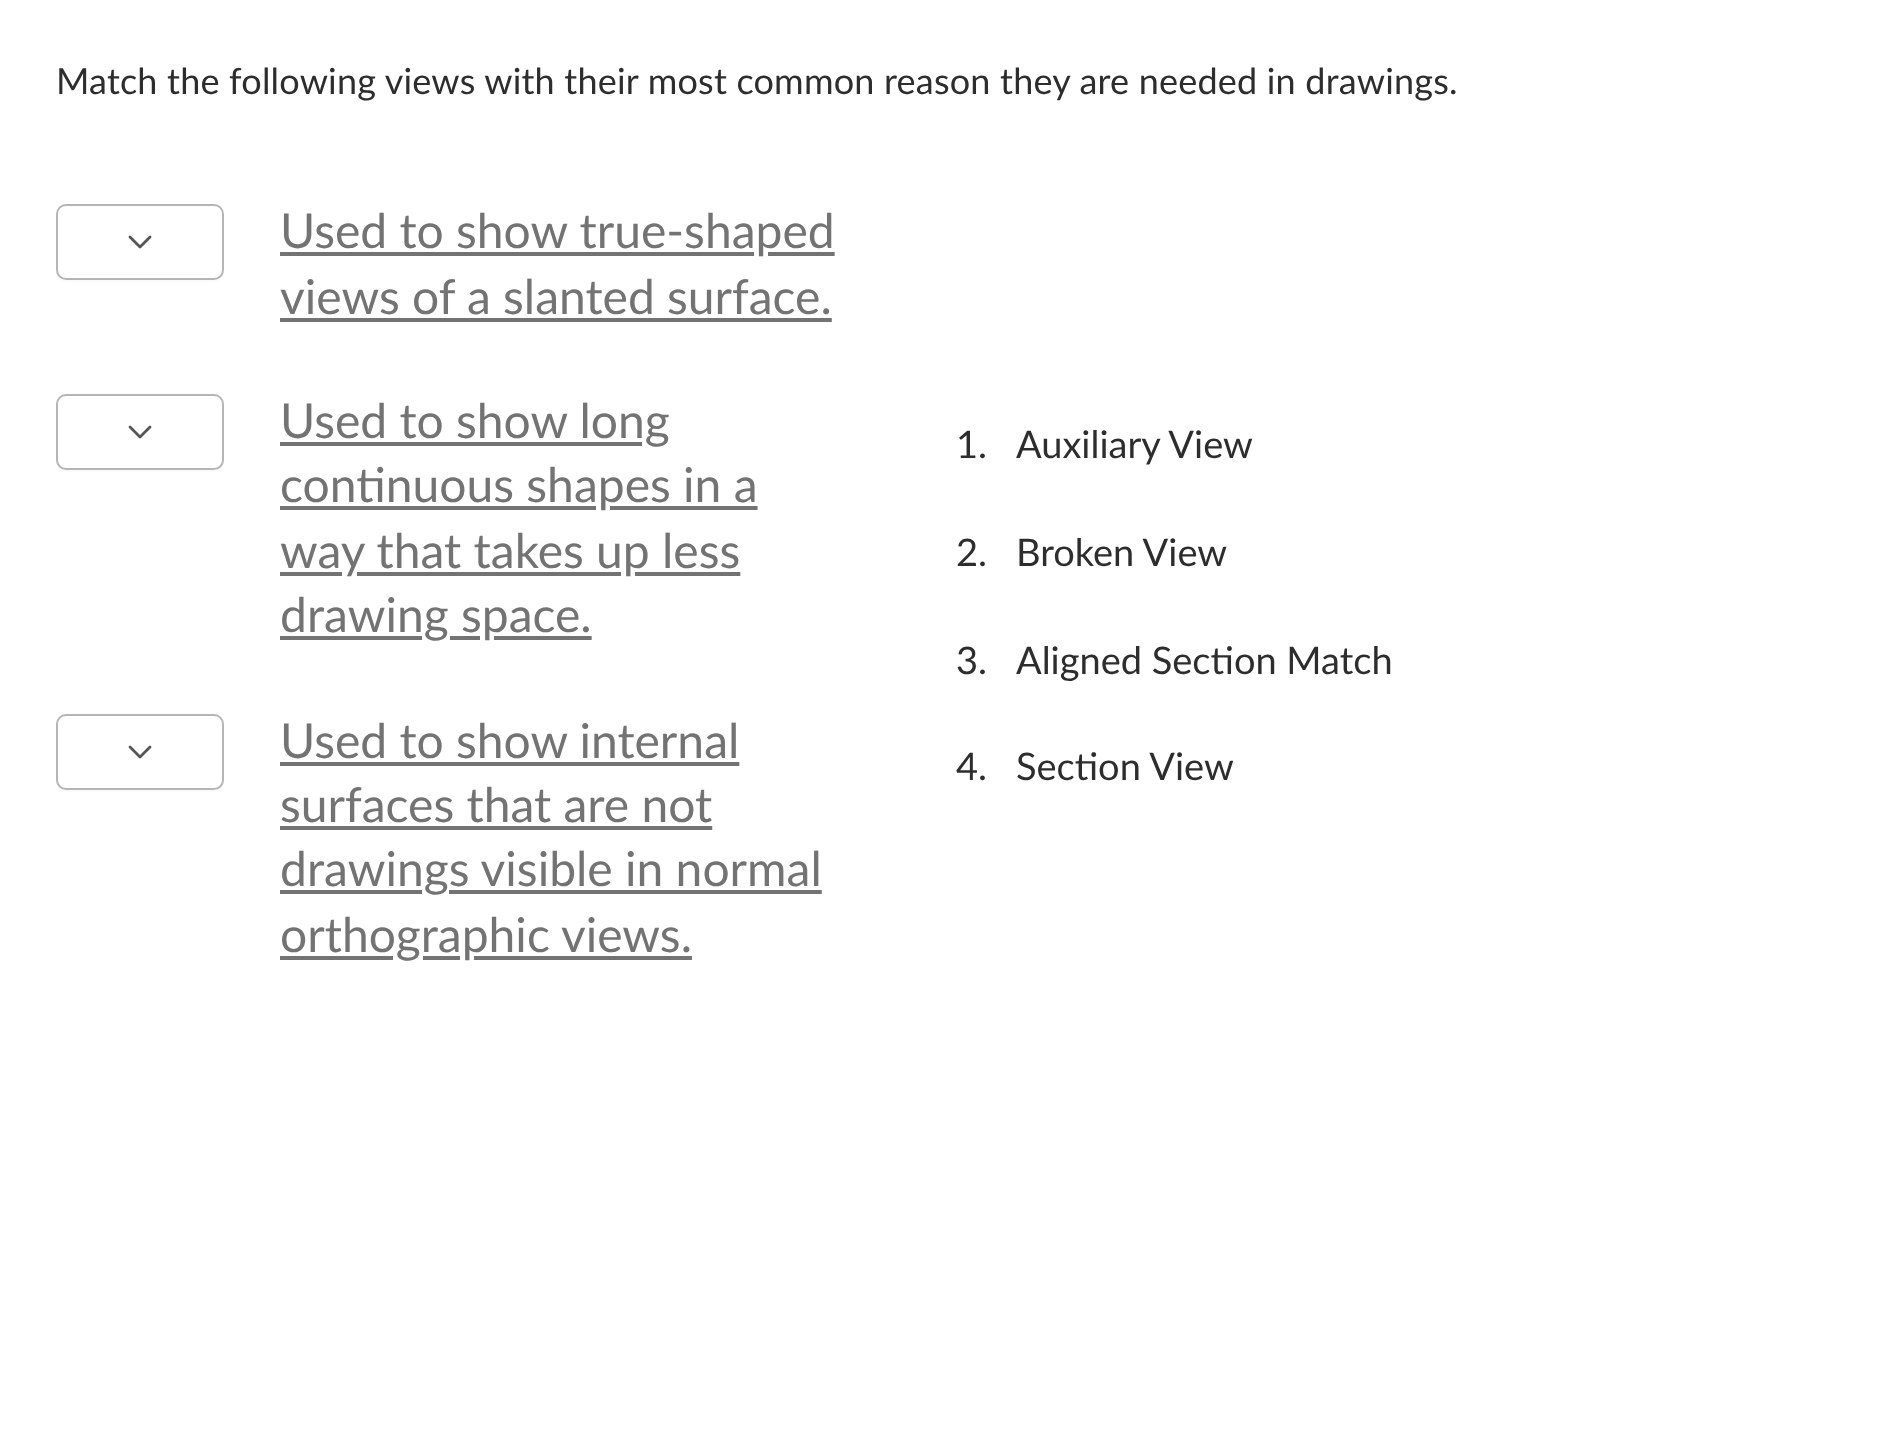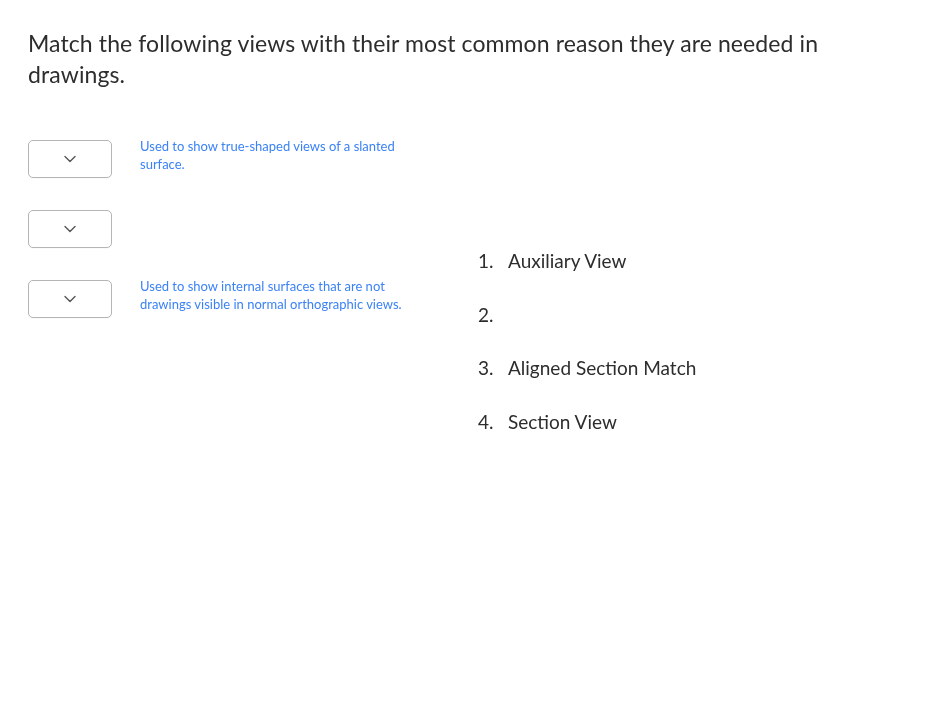--- a/index.html
+++ b/index.html
@@ -12,21 +12,21 @@
     font-size: 19px;
     color: #2d2d2d;
     background: #ffffff;
     width: 941px;
     height: 717px;
     padding: 28px 28px 28px 28px;
     line-height: 1.35;
   }
   .question {
     margin-bottom: 48px;
-    font-size: 23px;
+    font-size: 18px;
     letter-spacing: 0.1px;
   }
   .content {
     display: flex;
     flex-direction: row;
     align-items: flex-start;
   }
   .left-col {
     display: flex;
     flex-direction: column;
@@ -50,24 +50,25 @@
     align-items: center;
     justify-content: center;
     box-shadow: 0 1px 0 rgba(0,0,0,0.02);
     margin-top: 2px;
   }
   .dropdown svg {
     width: 12px;
     height: 8px;
   }
   .prompt {
-    font-size: 13px;
+    font-size: 24px;
     line-height: 1.35;
-    color: #3b82f6;
+    color: #737373;
     flex: 1;
+    text-decoration: underline;
   }
   .right-col {
     margin-left: 60px;
     margin-top: 110px;
     display: flex;
     flex-direction: column;
     gap: 28px;
   }
   .option-row {
     display: flex;
@@ -101,40 +102,42 @@
       <div class="prompt">Used to show true-shaped views of a slanted surface.</div>
     </div>
 
 
     <div class="match-row">
       <div class="dropdown">
         <svg viewBox="0 0 12 8">
             <path d="M1 1.5 L6 6.5 L11 1.5" stroke="#555" stroke-width="1.4" fill="none" stroke-linecap="round" stroke-linejoin="round"></path>
           </svg>
       </div>
+      <div class="prompt">Used to show long continuous shapes in a way that takes up less drawing space.</div>
     </div>
 
     <div class="match-row">
       <div class="dropdown">
         <svg viewBox="0 0 12 8">
             <path d="M1 1.5 L6 6.5 L11 1.5" stroke="#555" stroke-width="1.4" fill="none" stroke-linecap="round" stroke-linejoin="round"></path>
           </svg>
       </div>
       <div class="prompt">Used to show internal surfaces that are not drawings visible in normal orthographic views.</div>
     </div>
 
   </div>
 
   <div class="right-col">
     <div class="option-row">
       <span class="option-num">1.</span>
       <span class="option-label">Auxiliary View</span>
     </div>
     <div class="option-row">
       <span class="option-num">2.</span>
+      <span class="option-label">Broken View</span>
     </div>
     <div class="option-row">
       <span class="option-num">3.</span>
       <span class="option-label">Aligned Section Match</span>
     </div>
     <div class="option-row">
       <span class="option-num">4.</span>
       <span class="option-label">Section View</span>
     </div>
   </div>

